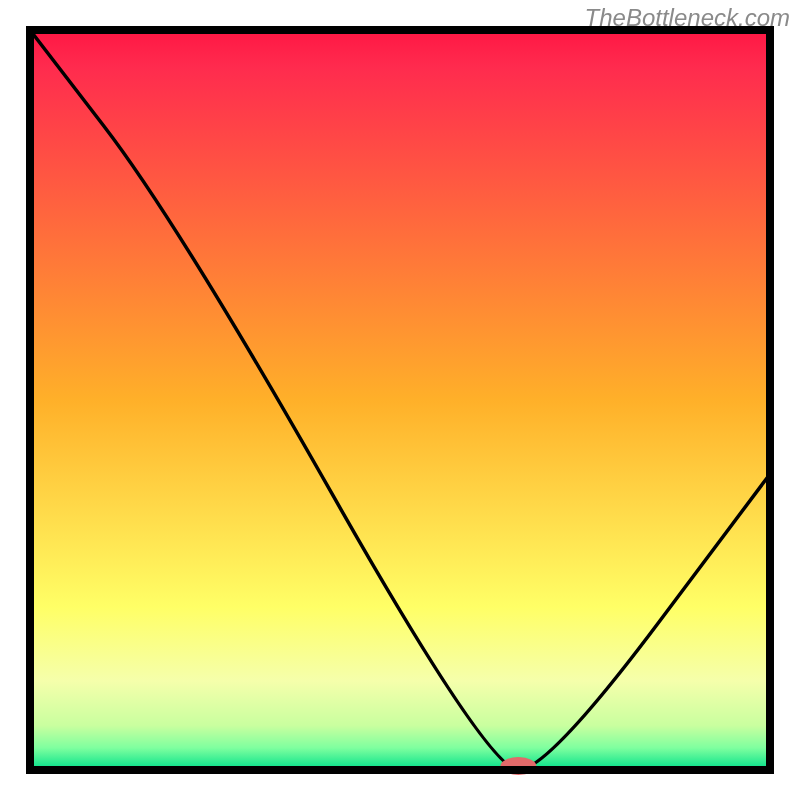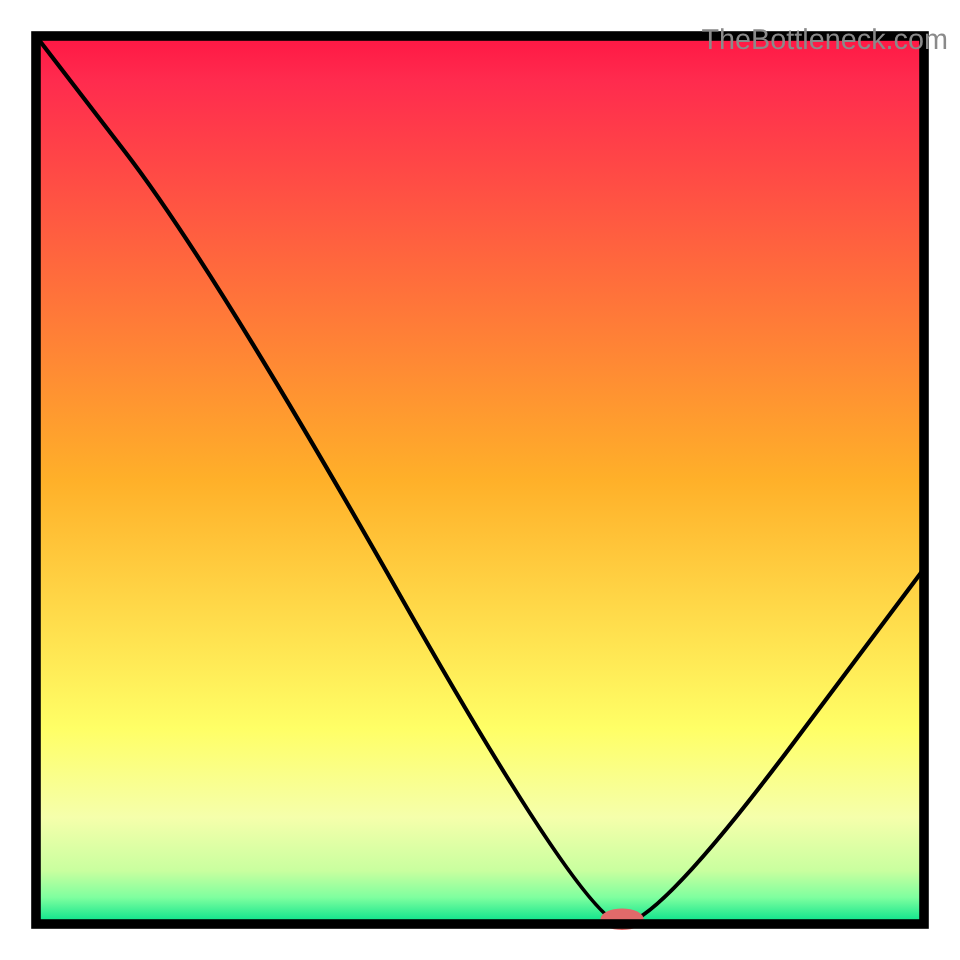--- a/index.html
+++ b/index.html
@@ -11,28 +11,29 @@
     overflow: hidden;
   }
   .frame {
     position: relative;
     width: 800px;
     height: 800px;
     box-sizing: border-box;
   }
   .watermark {
     position: absolute;
-    top: 20px;
+    top: 4px;
     right: 10px;
     font-family: Arial, Helvetica, sans-serif;
     font-size: 24px;
     font-weight: 500;
     color: #8a8a8a;
     letter-spacing: 0px;
     z-index: 10;
+    font-style: italic;
   }
   svg.chart {
     position: absolute;
     top: 0;
     left: 0;
     width: 800px;
     height: 800px;
   }
 </style>
 </head>

